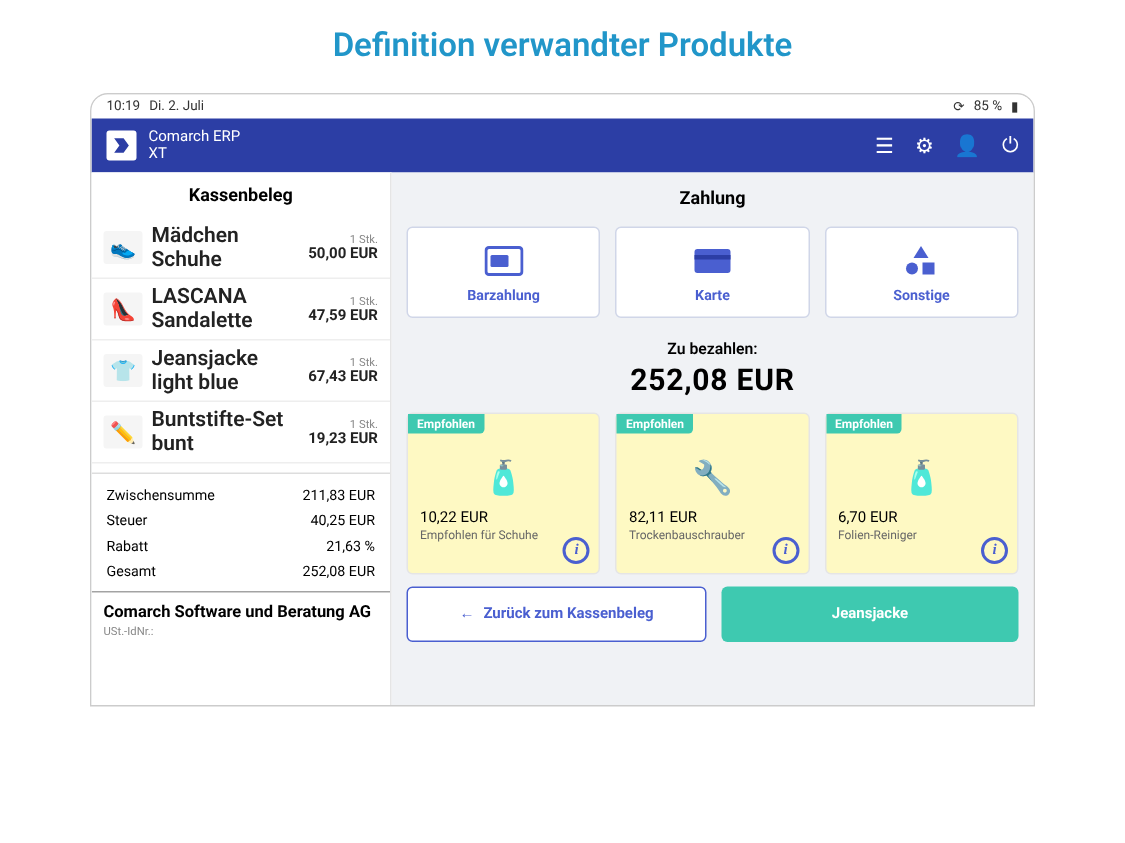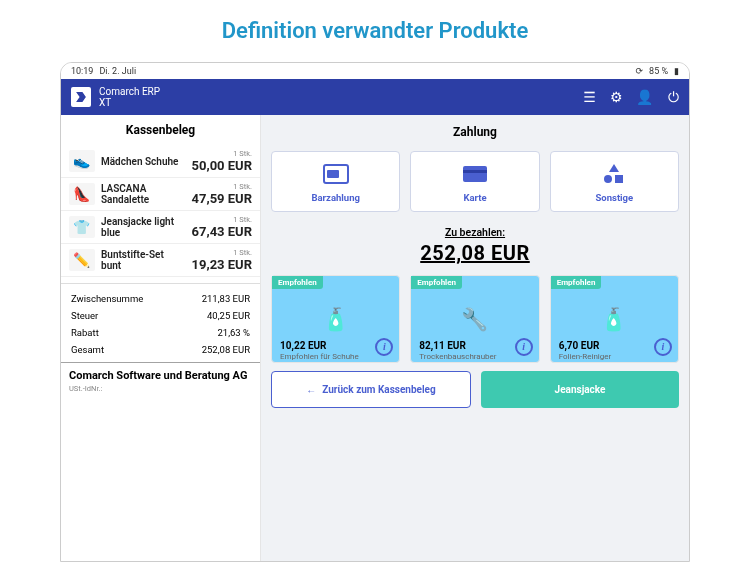--- a/index.html
+++ b/index.html
@@ -1,54 +1,54 @@
 <!DOCTYPE html>
 <html><head>
 <meta charset="utf-8">
 <style>
 * { margin:0; padding:0; box-sizing:border-box; font-family:-apple-system,BlinkMacSystemFont,"Segoe UI",Roboto,Arial,sans-serif; }
 body { background:#fff; width:750px; height:562px; overflow:hidden; position:relative; }
 .page-title { text-align:center; color:#2196c9; font-size:22px; font-weight:600; padding:18px 0 14px; }
-.device { position:absolute; left:60px; top:62px; width:630px; height:500px; background:#fff; border:1px solid #ccc; border-radius:12px 12px 0 0; overflow:hidden; }
+.device { position:absolute; left:60px; top:62px; width:630px; height:409px; background:#fff; border:1px solid #ccc; border-radius:12px 12px 0 0; overflow:hidden; }
 .statusbar { display:flex; justify-content:space-between; align-items:center; height:16px; padding:0 10px; font-size:9px; color:#333; background:#fff; }
 .statusbar .left, .statusbar .right { display:flex; align-items:center; gap:6px; }
 .appbar { background:#2c3ea5; height:36px; display:flex; align-items:center; padding:0 10px; color:#fff; }
 .logo-box { width:20px; height:20px; background:#fff; border-radius:2px; display:flex; align-items:center; justify-content:center; margin-right:8px; }
 .logo-box svg { width:14px; height:14px; fill:#2c3ea5; }
 .appbar-title { font-size:10px; line-height:1.1; }
 .appbar-icons { margin-left:auto; display:flex; gap:14px; align-items:center; }
 .appbar-icons span { font-size:14px; cursor:pointer; }
 .content { display:flex; background:#f0f2f5; height:calc(100% - 52px); }
 .sidebar { width:200px; background:#fff; border-right:1px solid #e5e5e5; display:flex; flex-direction:column; overflow:hidden; }
 .sidebar h3 { text-align:center; font-size:12px; font-weight:700; padding:8px 0; }
 .receipt-item { display:flex; align-items:center; padding:4px 8px; border-bottom:1px solid #eee; gap:6px; }
 .receipt-item .thumb { width:26px; height:22px; background:#f5f5f5; border-radius:2px; display:flex; align-items:center; justify-content:center; font-size:14px; }
-.receipt-item .name { flex:1; font-size:10px; font-weight:600; color:#222; }
+.receipt-item .name { flex:1; font-size:14px; font-weight:600; color:#222; }
 .receipt-item .right { text-align:right; }
 .receipt-item .qty { font-size:7.5px; color:#888; }
-.receipt-item .price { font-size:13px; font-weight:700; color:#222; }
+.receipt-item .price { font-size:10px; font-weight:700; color:#222; }
 .totals { border-top:1px solid #ddd; padding:6px 10px 4px; margin-top:6px; }
 .total-row { display:flex; justify-content:space-between; font-size:9.5px; padding:3px 0; }
 .total-row.bold { font-weight:400; }
 .footer-company { border-top:1px solid #a3a3a3; padding:6px 8px 2px; font-size:11px; font-weight:700; }
 .footer-ust { font-size:7.5px; color:#888; padding:0 8px; }
 .main { flex:1; padding:10px; display:flex; flex-direction:column; gap:8px; overflow:hidden; }
 .payment-title { text-align:center; font-size:12px; font-weight:700; margin-bottom:4px; }
 .pay-options { display:flex; gap:10px; }
 .pay-card { flex:1; background:#fff; border:1px solid #d0d6e8; border-radius:4px; padding:10px 1px 8px; text-align:center; cursor:pointer; }
 .pay-card .picon { height:24px; display:flex; align-items:center; justify-content:center; margin-bottom:6px; }
 .pay-card .plabel { font-size:9.5px; font-weight:700; color:#4a5fd0; }
-.amount-block { text-align:center; padding:6px 0 2px;text-decoration:underline; }
+.amount-block { text-align:center; padding:6px 0 2px; }
 .amount-label { font-size:10.5px; font-weight:600; margin-bottom:2px; }
 .amount-value { font-size:20px; font-weight:700; letter-spacing:0.5px; }
 .recs { display:flex; gap:10px; }
-.rec-card { flex:1; background:#7dd3fc; border-radius:4px; border:1px solid #e5e5e5; position:relative; padding:26px 8px 0; }
+.rec-card { flex:1; background:#fef9c3; border-radius:4px; border:1px solid #e5e5e5; position:relative; padding:26px 8px 20px; }
 .rec-badge { position:absolute; top:0; left:0; background:#3ec9b0; color:#fff; font-size:8px; font-weight:700; padding:2px 6px; border-radius:0 0 3px 0; }
 .rec-img { height:34px; display:flex; align-items:center; justify-content:center; font-size:22px; margin-bottom:4px; }
-.rec-price { font-size:10px; font-weight:700; }
+.rec-price { font-size:10px; font-weight:400; }
 .rec-name { font-size:8px; color:#666; line-height:1.2; margin-top:1px; }
 .rec-info { position:absolute; right:6px; bottom:6px; width:18px; height:18px; border:2px solid #4a5fd0; border-radius:50%; color:#4a5fd0; font-size:10px; font-weight:700; display:flex; align-items:center; justify-content:center; font-style:italic; font-family:Georgia,serif; cursor:pointer; }
 .actions { display:flex; gap:10px; }
 .btn { flex:1; padding:12px; text-align:center; font-size:10px; font-weight:700; border-radius:4px; cursor:pointer; display:flex; align-items:center; justify-content:center; gap:6px; }
 .btn-outline { background:#fff; border:1px solid #4a5fd0; color:#4a5fd0; }
 .btn-primary { background:#3ec9b0; color:#fff; }
 </style>
 </head>
 <body>
 

